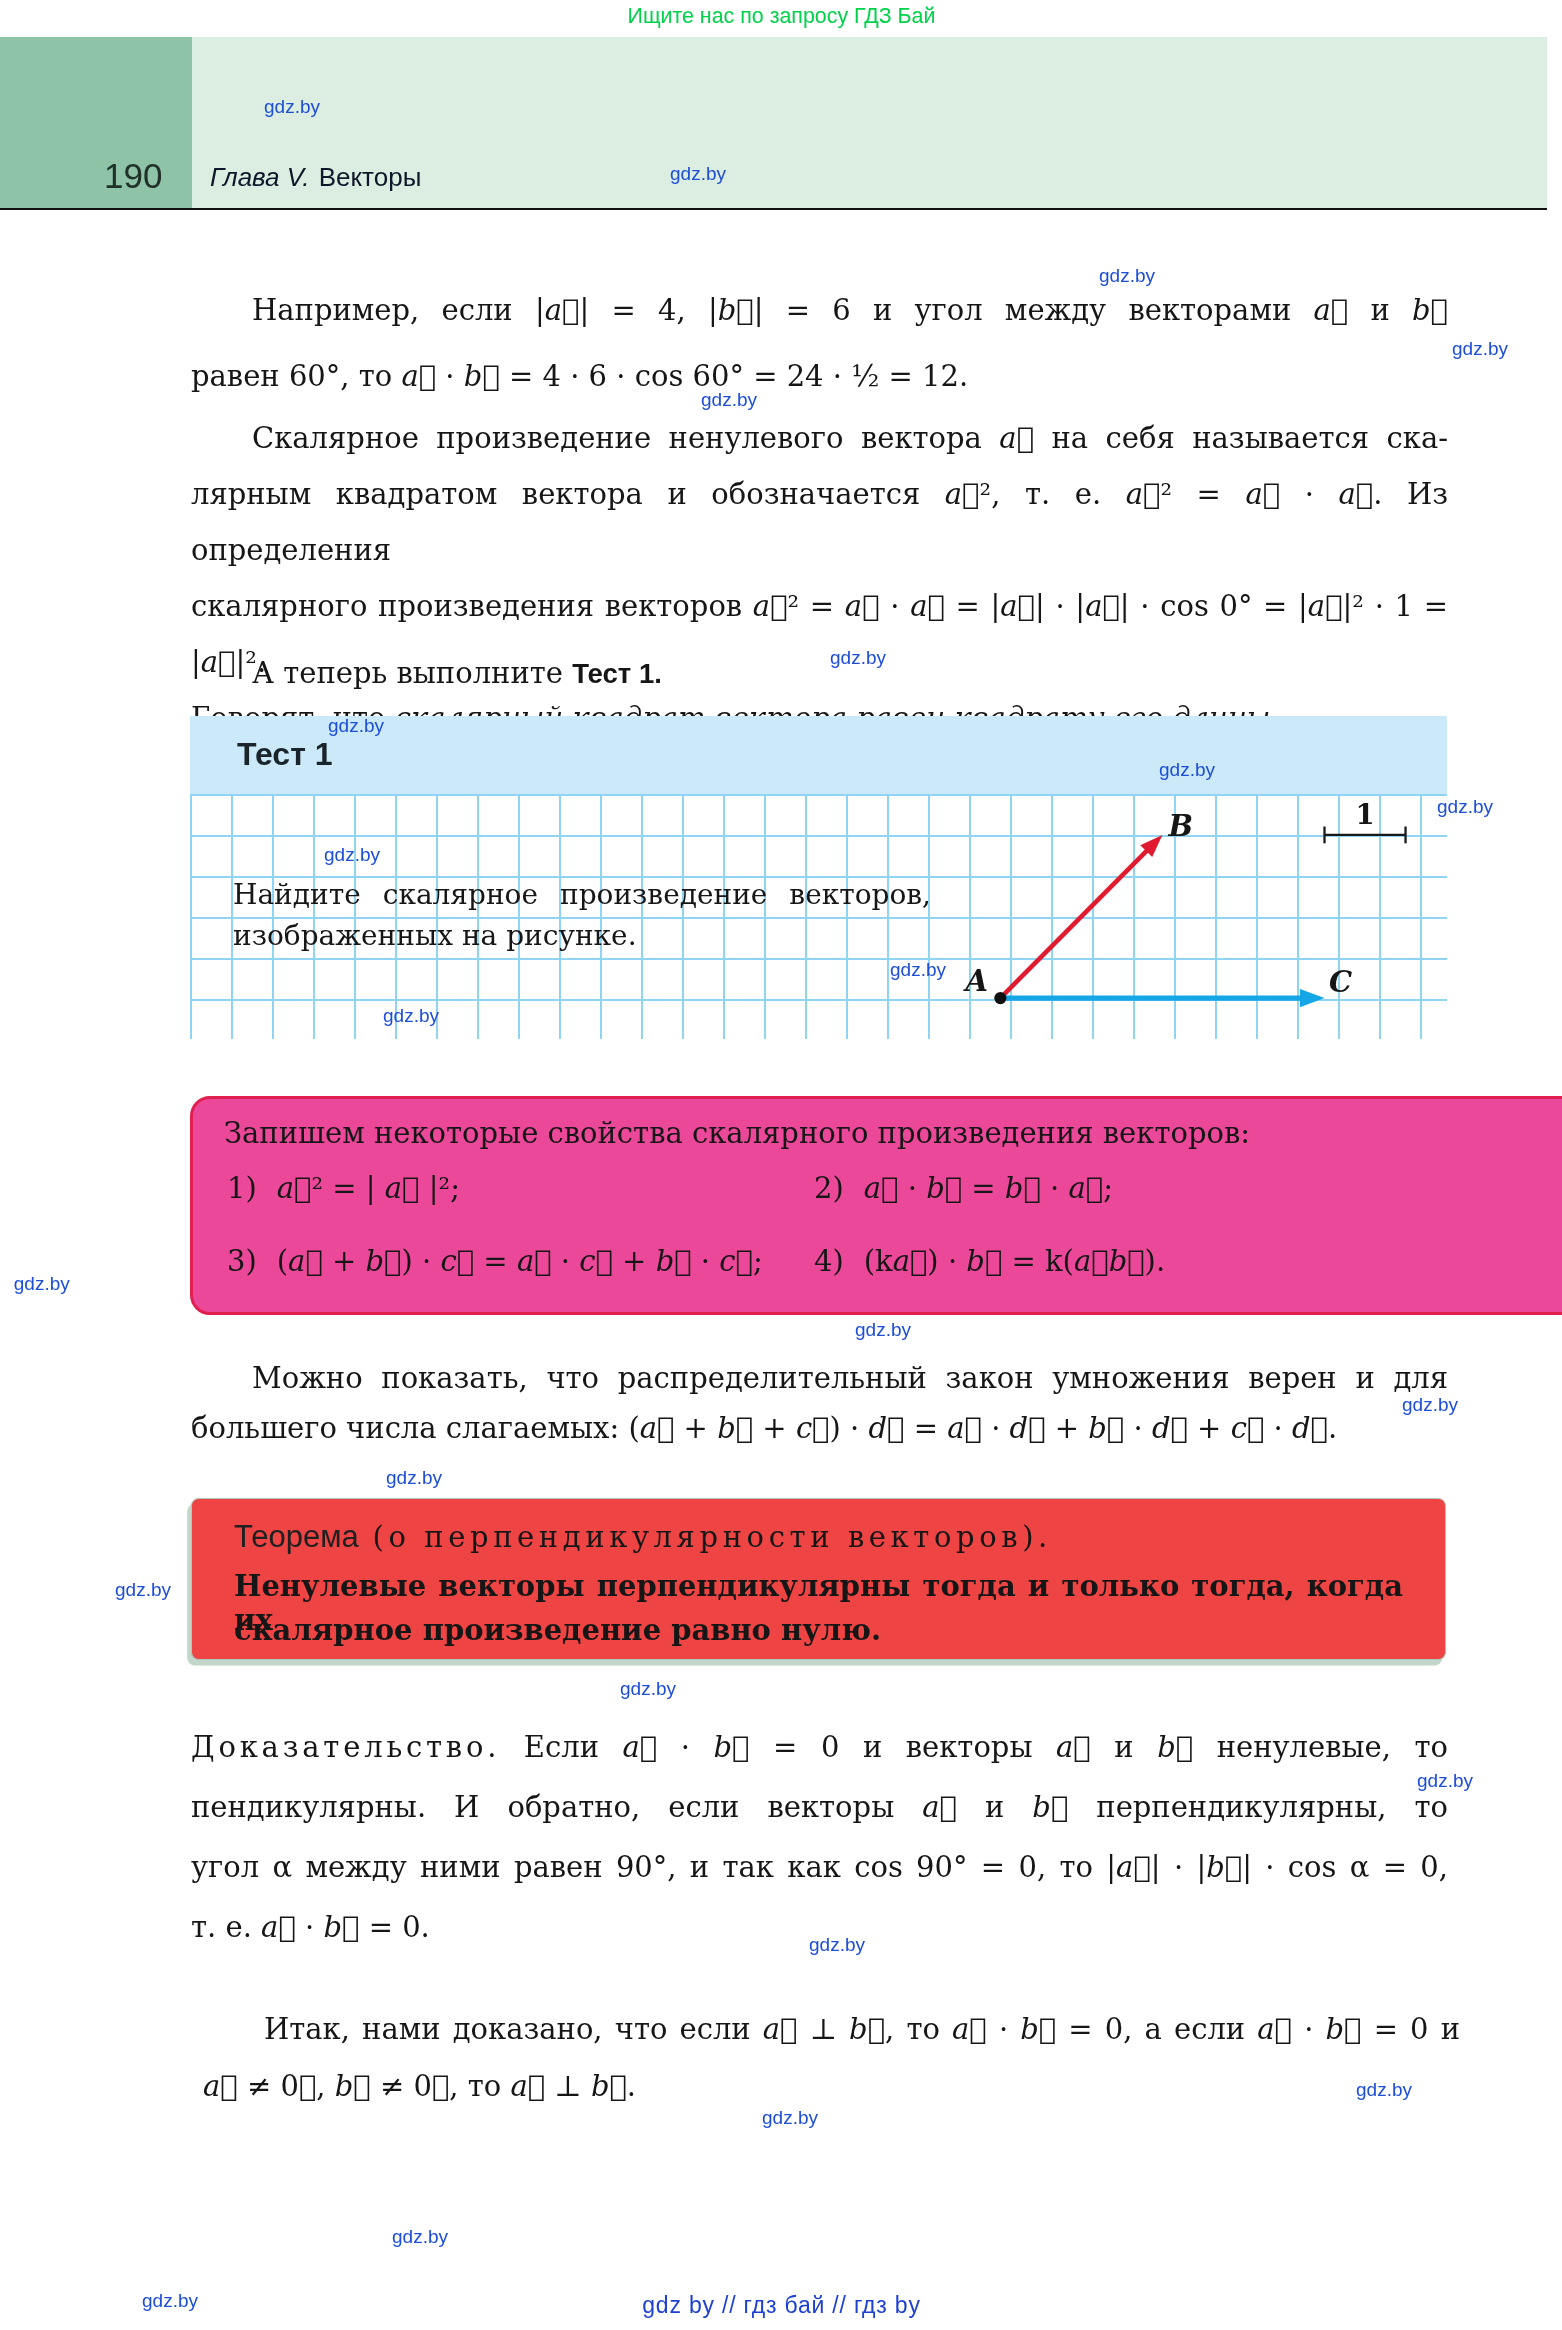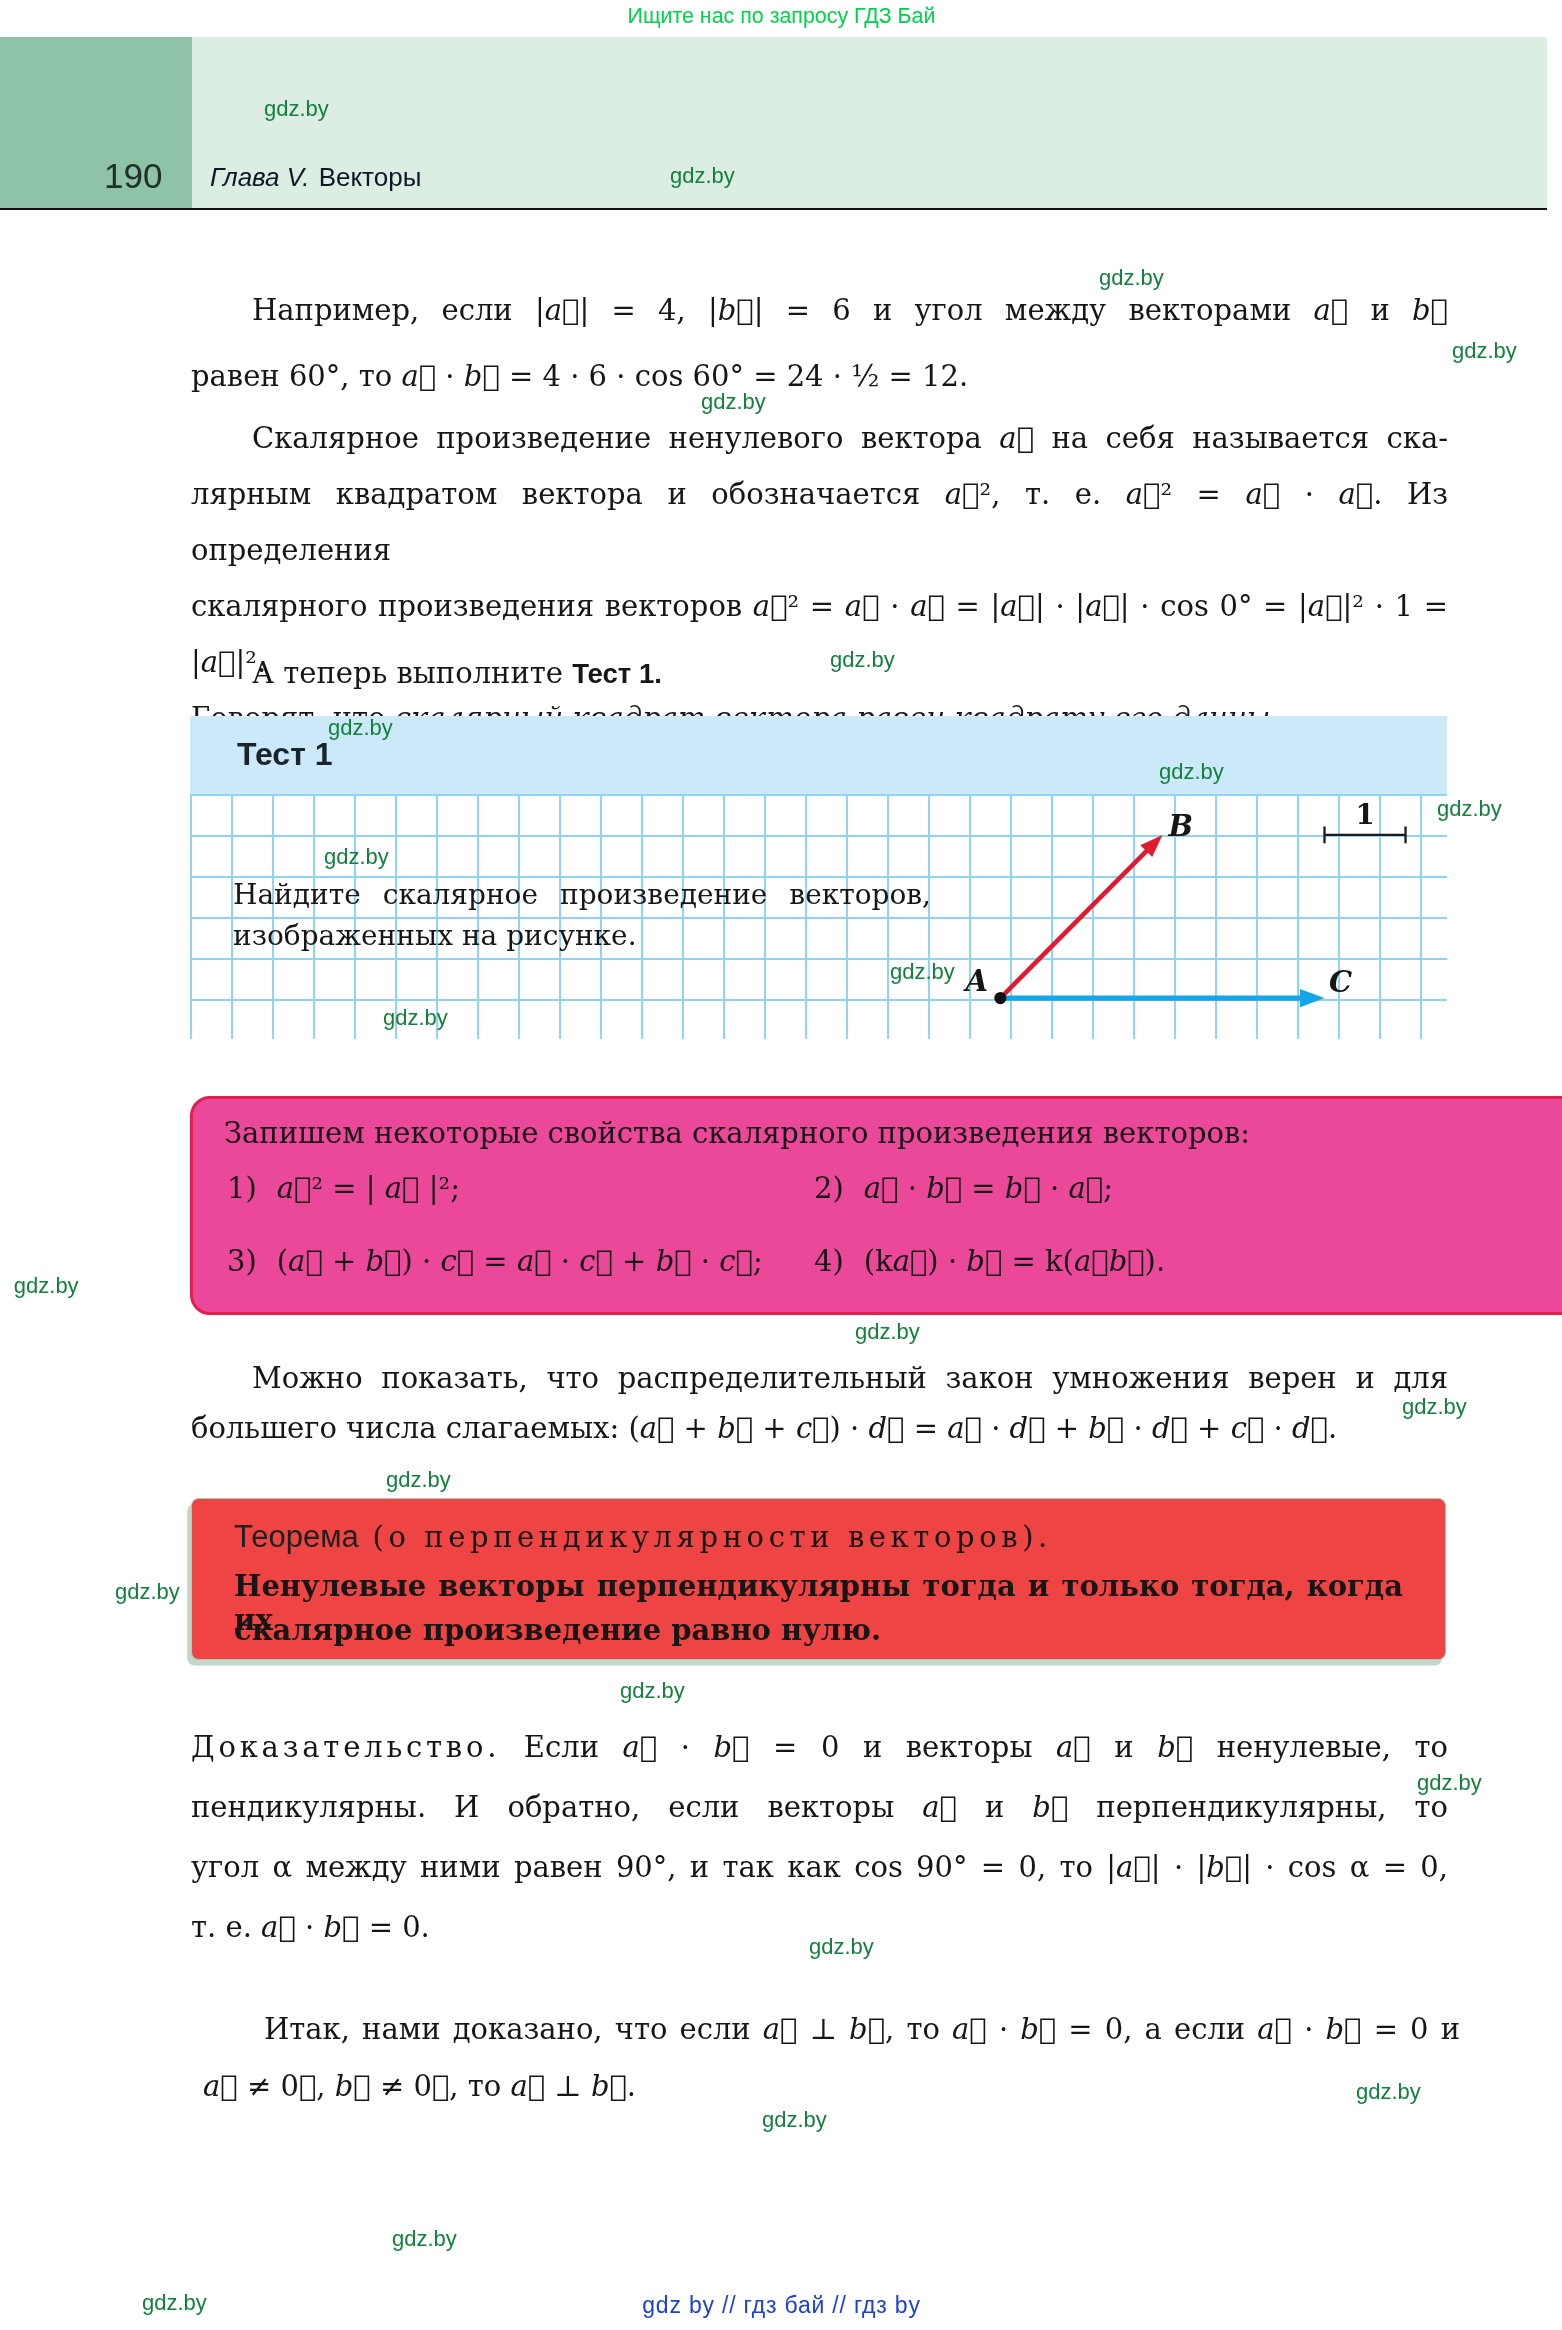--- a/index.html
+++ b/index.html
@@ -62,21 +62,21 @@
                background:#ef4444;border:1.5px solid #a9cabc;border-radius:7.7px;
                box-shadow:-3.8px 5.4px 0 #c3d6ca;box-sizing:border-box;z-index:1;}
   .th-l1{position:absolute;left:42px;top:20px;font-size:29px;white-space:nowrap;}
   .th-label{font-family:"Liberation Sans",sans-serif;font-size:31px;color:#202020;}
   .th-paren{letter-spacing:4.6px;}
   .th-b1{position:absolute;left:42px;top:70px;width:1169px;font-weight:bold;font-size:29px;
          text-align:justify;text-align-last:justify;}
   .th-b2{position:absolute;left:42px;top:114px;font-weight:bold;font-size:29px;white-space:nowrap;}
 
   
-  .wm{position:absolute;font-family:"Liberation Sans",sans-serif;font-size:22px;color:#15803d;
+  .wm{position:absolute;font-family:"Liberation Sans",sans-serif;font-size:19px;color:#1d4ed8;
       white-space:nowrap;z-index:6;}
   .footer{position:absolute;top:2292px;left:0;width:100%;text-align:center;
           font-family:"Liberation Sans",sans-serif;font-size:23px;color:#1d41d0;letter-spacing:0.8px;}
 </style>
 </head>
 <body>
 
 <div class="page">
 
   <div class="promo">Ищите нас по запросу ГДЗ Бай</div>

